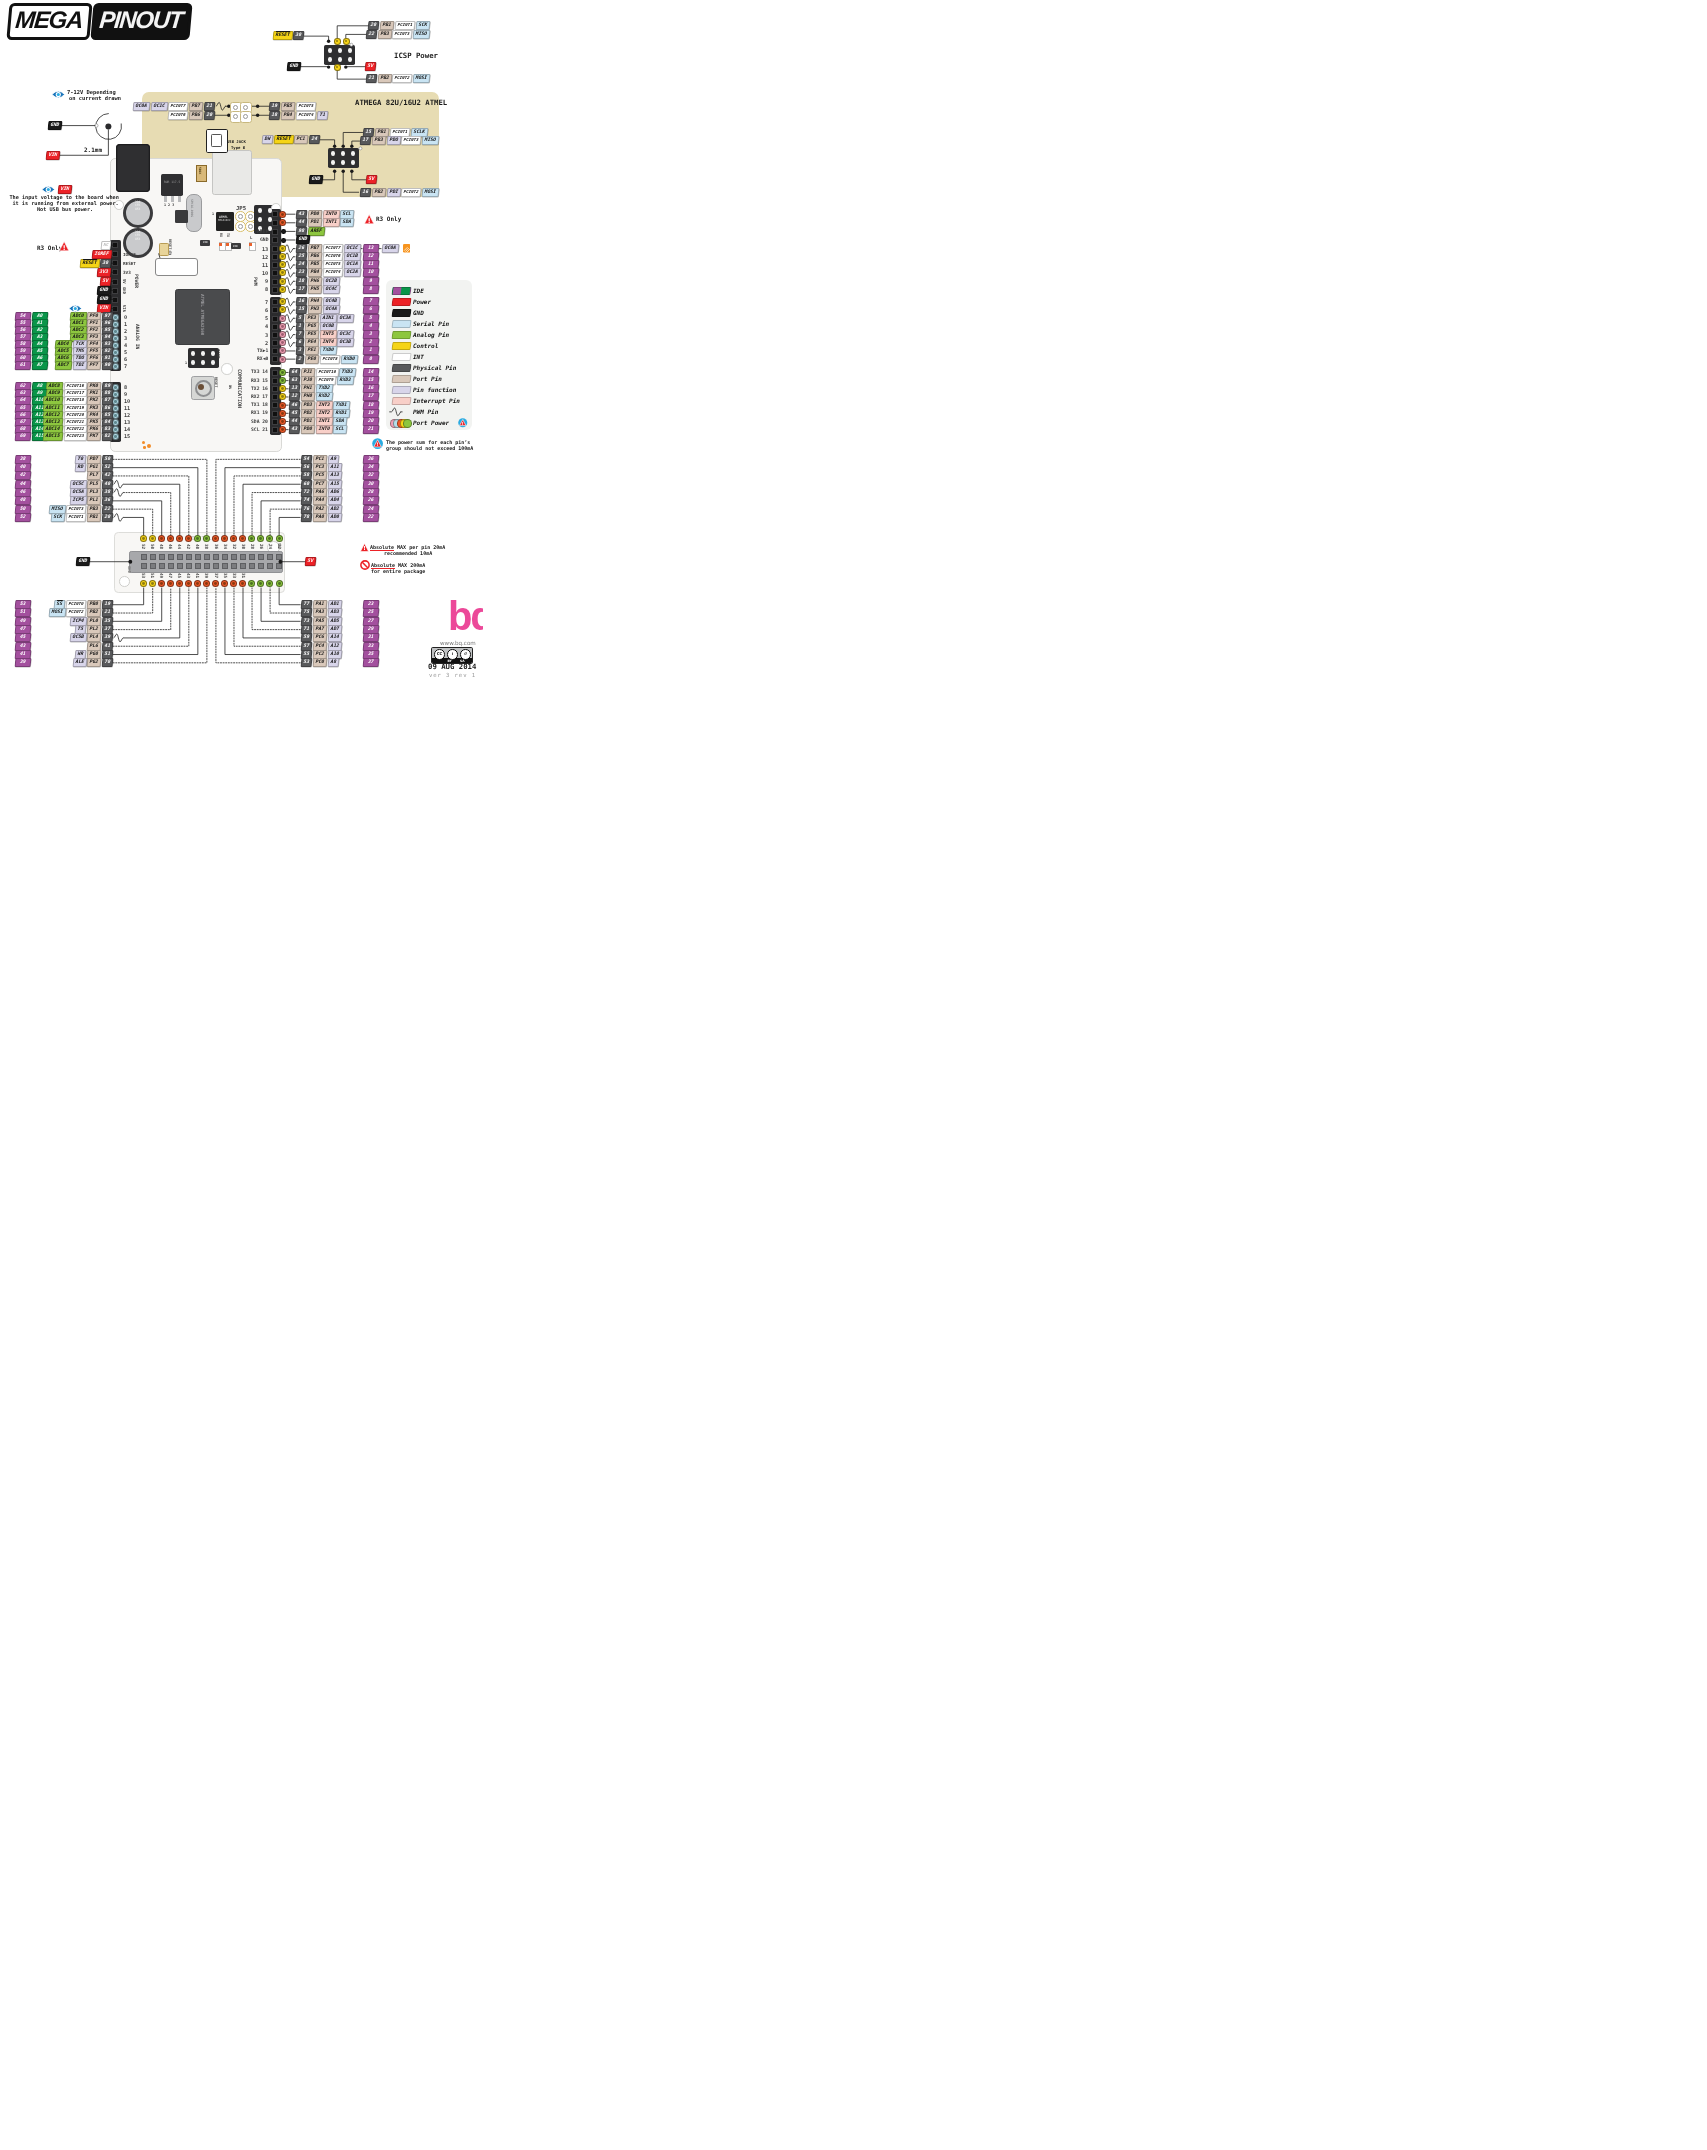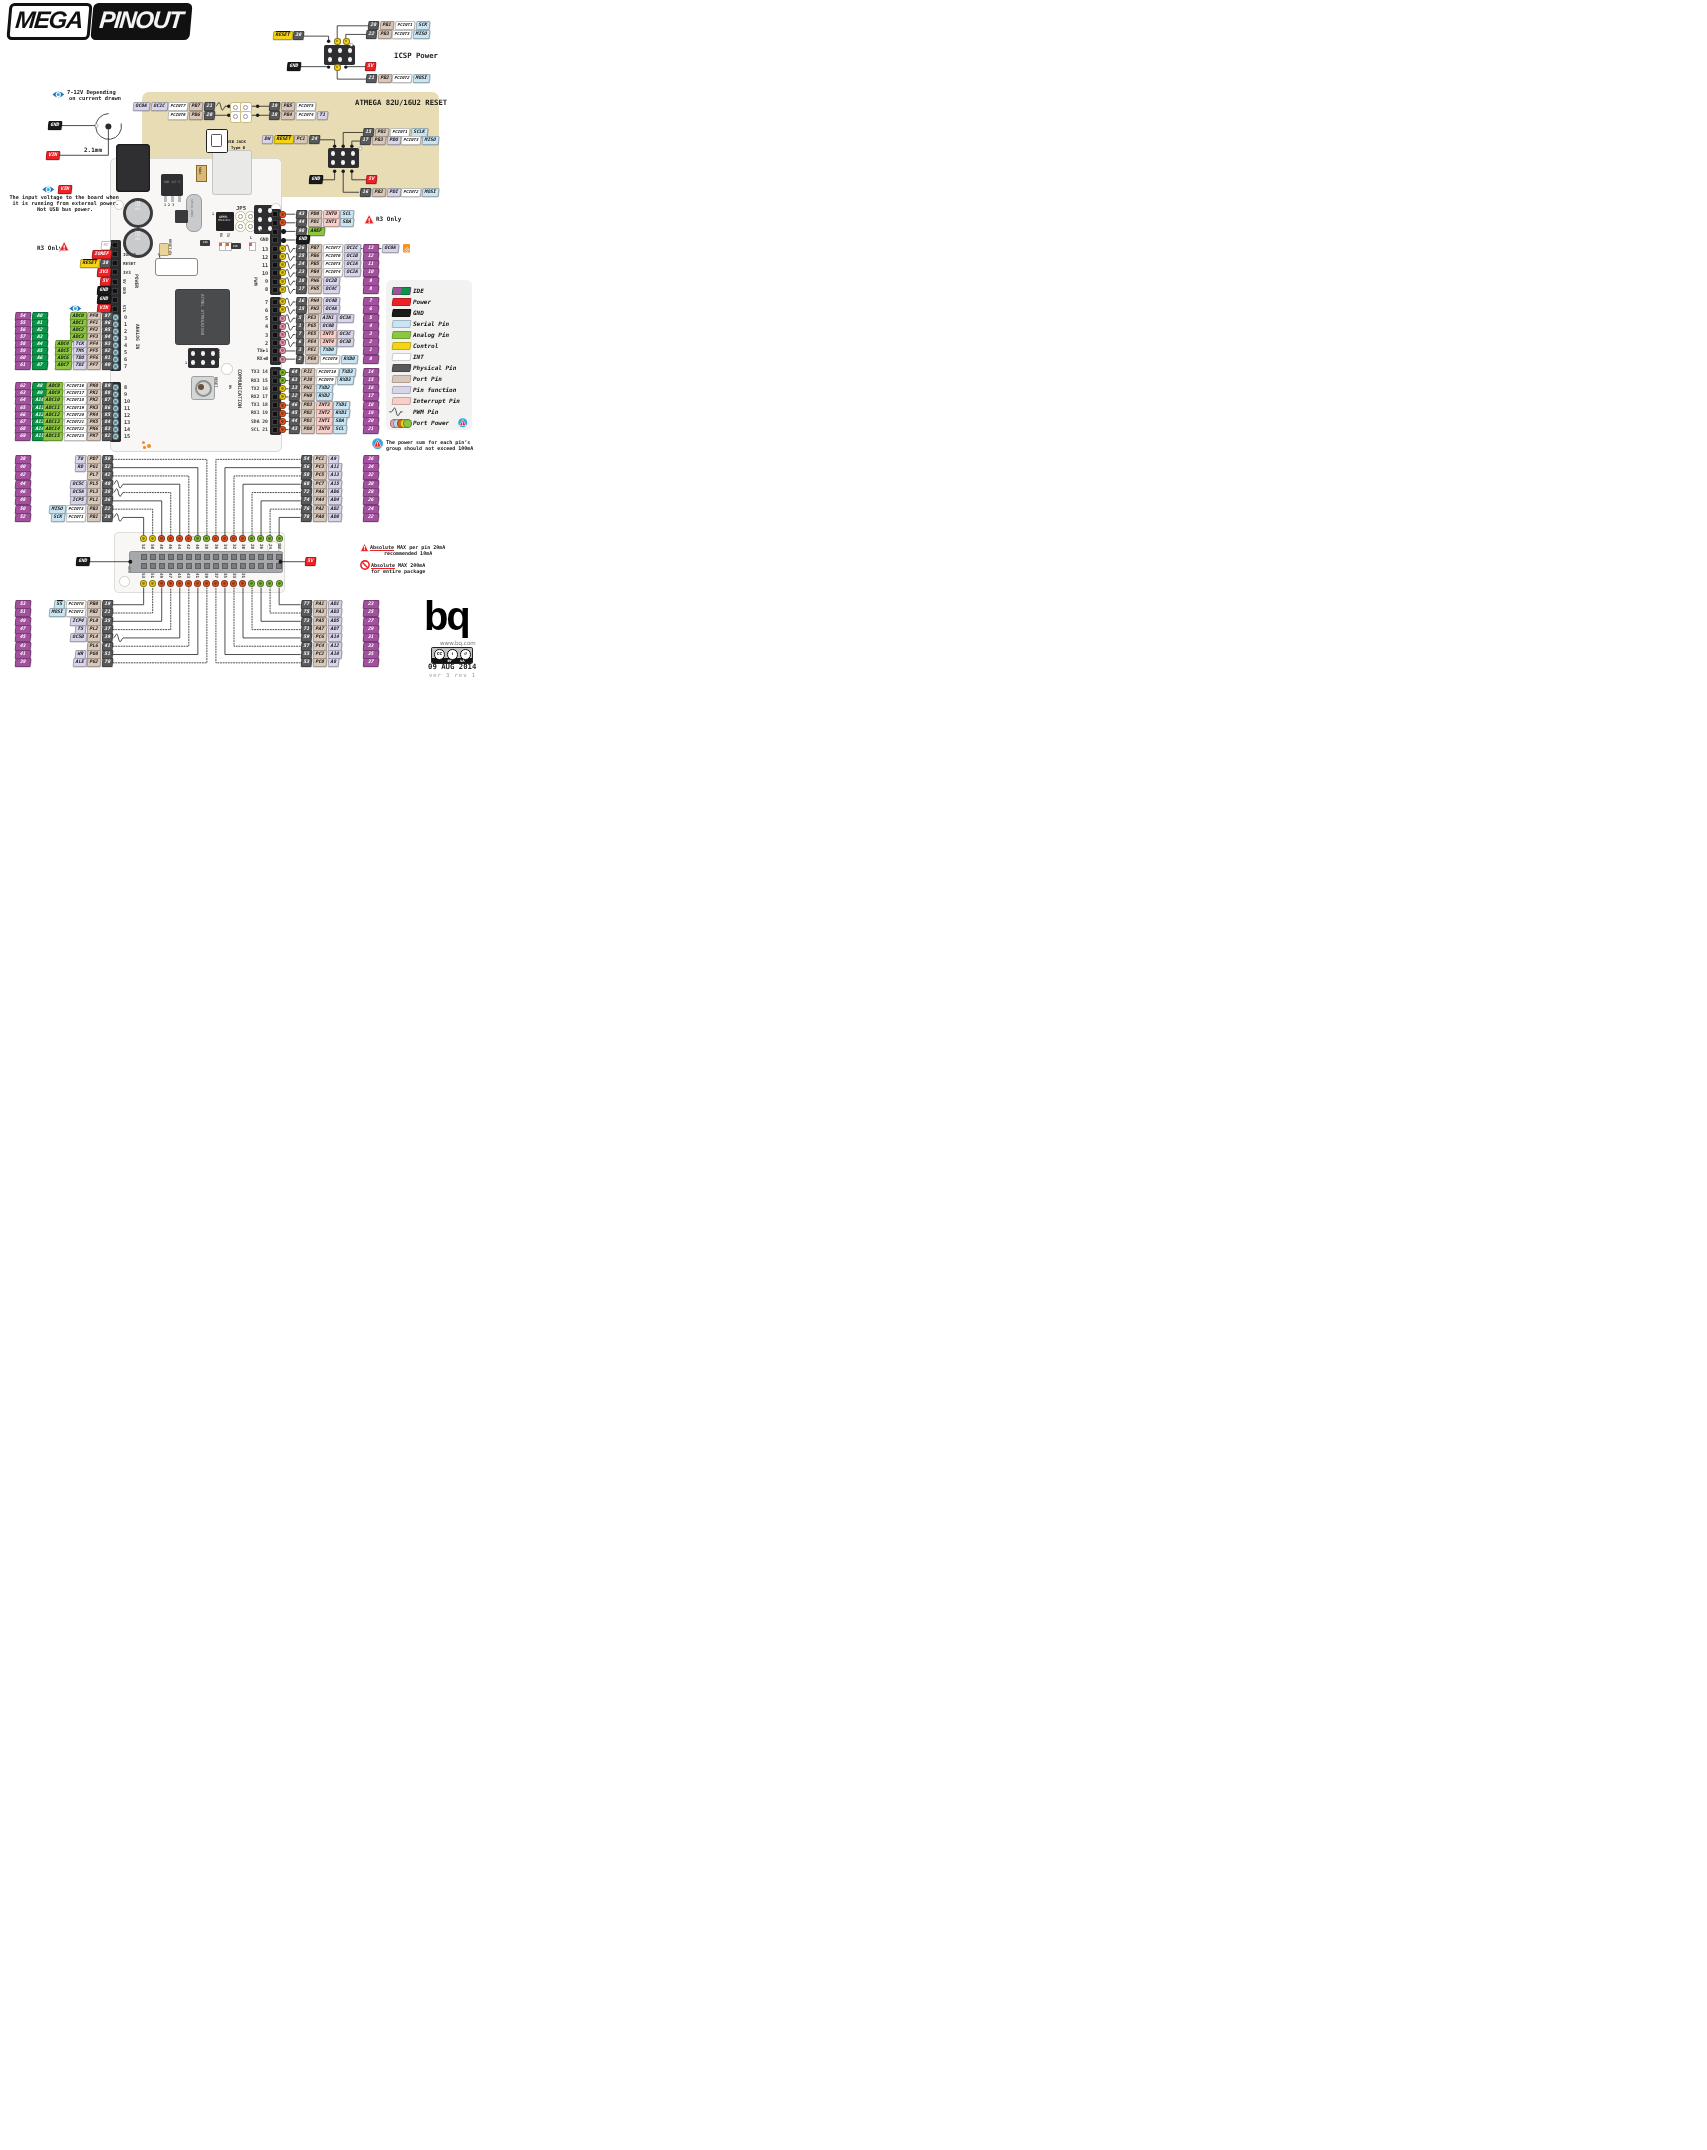--- a/index.html
+++ b/index.html
@@ -44,21 +44,21 @@
   .u{border-bottom:0.9px solid #EC2227;}
   #logo{position:absolute;left:7.7px;top:3.4px;z-index:7;}
   .logobox{display:inline-block;font:italic bold 24px "Liberation Sans",sans-serif;letter-spacing:-1.3px;
            padding:0 6px 2.6px 4.3px;border-radius:5.2px;transform:skewX(-5deg);}
   #logo .mega{color:#111;background:#fff;border:3px solid #111;}
   #logo .pinout{color:#f4f4f4;background:#111;border:3px solid #111;margin-left:1.7px;}
   .title{position:absolute;font:bold 7.3px "DejaVu Sans Mono",monospace;color:#1A1A1A;z-index:7;}
   #legend{position:absolute;left:386px;top:280px;width:86px;height:150px;background:#F2F3F1;border-radius:6px;z-index:2;}
   .legend-label{position:absolute;font:italic bold 6px "DejaVu Sans Mono",monospace;color:#111;z-index:6;}
   .legend-sw{position:absolute;width:17px;height:6px;border-radius:1.3px;transform:skewX(-8deg);z-index:6;border:0.4px solid rgba(0,0,0,.2);}
-  #footer-bq{position:absolute;left:424px;top:594px;font:bold 40px "Liberation Sans",sans-serif;letter-spacing:-2.2px;color:#000000;z-index:7;}
+  #footer-bq{position:absolute;left:448px;top:594px;font:bold 40px "Liberation Sans",sans-serif;letter-spacing:-2.2px;color:#ec4899;z-index:7;}
   #footer-site{position:absolute;left:440px;top:640px;font:5.6px "DejaVu Sans",sans-serif;color:#777;z-index:7;}
   #cc{position:absolute;left:431px;top:647px;width:40px;height:14.6px;background:#BFC1C2;border:0.9px solid #222;border-radius:1.7px;z-index:7;}
   #cc .strip{position:absolute;left:0;bottom:0;width:100%;height:4.3px;background:#111;border-radius:0 0 0.9px 0.9px;}
   .ccc{position:absolute;top:1.3px;width:8.6px;height:8.6px;background:#fff;border:1.1px solid #111;border-radius:50%;
        font:bold 3.9px "DejaVu Sans",sans-serif;color:#111;text-align:center;line-height:8.6px;z-index:8;}
   .cclbl{position:absolute;bottom:0px;font:bold 3px "DejaVu Sans",sans-serif;color:#fff;z-index:9;}
   #footer-date{position:absolute;left:428px;top:662px;font:bold 7.3px "DejaVu Sans Mono",monospace;color:#222;z-index:7;}
   #footer-ver{position:absolute;left:429px;top:672px;font:5.6px "DejaVu Sans Mono",monospace;color:#999;letter-spacing:0.9px;z-index:7;}
   .slot{position:absolute;width:6px;height:5.6px;background:#7B7C7F;border:0.9px solid #5E5F62;box-sizing:border-box;z-index:3;}
   svg.icon{position:absolute;z-index:8;}
@@ -201,21 +201,21 @@
       <path d="M698,1541.1 H502 V1367" class="dash"></path>
     </svg>
 
   <div id="logo">
     <span class="logobox mega">MEGA</span><span class="logobox pinout">PINOUT</span>
   </div>
 
   <span class="title" style="left:394px;top:51px;">ICSP Power</span>
 
   <div class="boardpart" style="left:142px;top:92px;width:297px;height:105px;background:#E7DCB3;border-radius:6.9px;z-index:1;"></div>
-  <span class="title" style="left:355px;top:98px;">ATMEGA 82U/16U2 RESET</span>
+  <span class="title" style="left:355px;top:98px;">ATMEGA 82U/16U2 ATMEL</span>
   <span class="note" style="left:227px;top:139px;font-size:3.9px;">USB JACK</span>
   <span class="note" style="left:231px;top:145px;font-size:3.9px;">Type B</span>
 
   <span class="note" style="left:67px;top:89px;font-size:5.4px;">7-12V Depending</span>
   <span class="note" style="left:69px;top:95px;font-size:5.4px;">on current drawn</span>
   <span class="note" style="left:84px;top:146px;font-size:6px;">2.1mm</span>
 
   <span class="note" style="left:9.5px;top:194px;font-size:5.2px;">The input voltage to the board when</span>
   <span class="note" style="left:12.5px;top:200px;font-size:5.2px;">it is running from external power.</span>
   <span class="note" style="left:37px;top:206px;font-size:5.2px;">Not USB bus power.</span>

